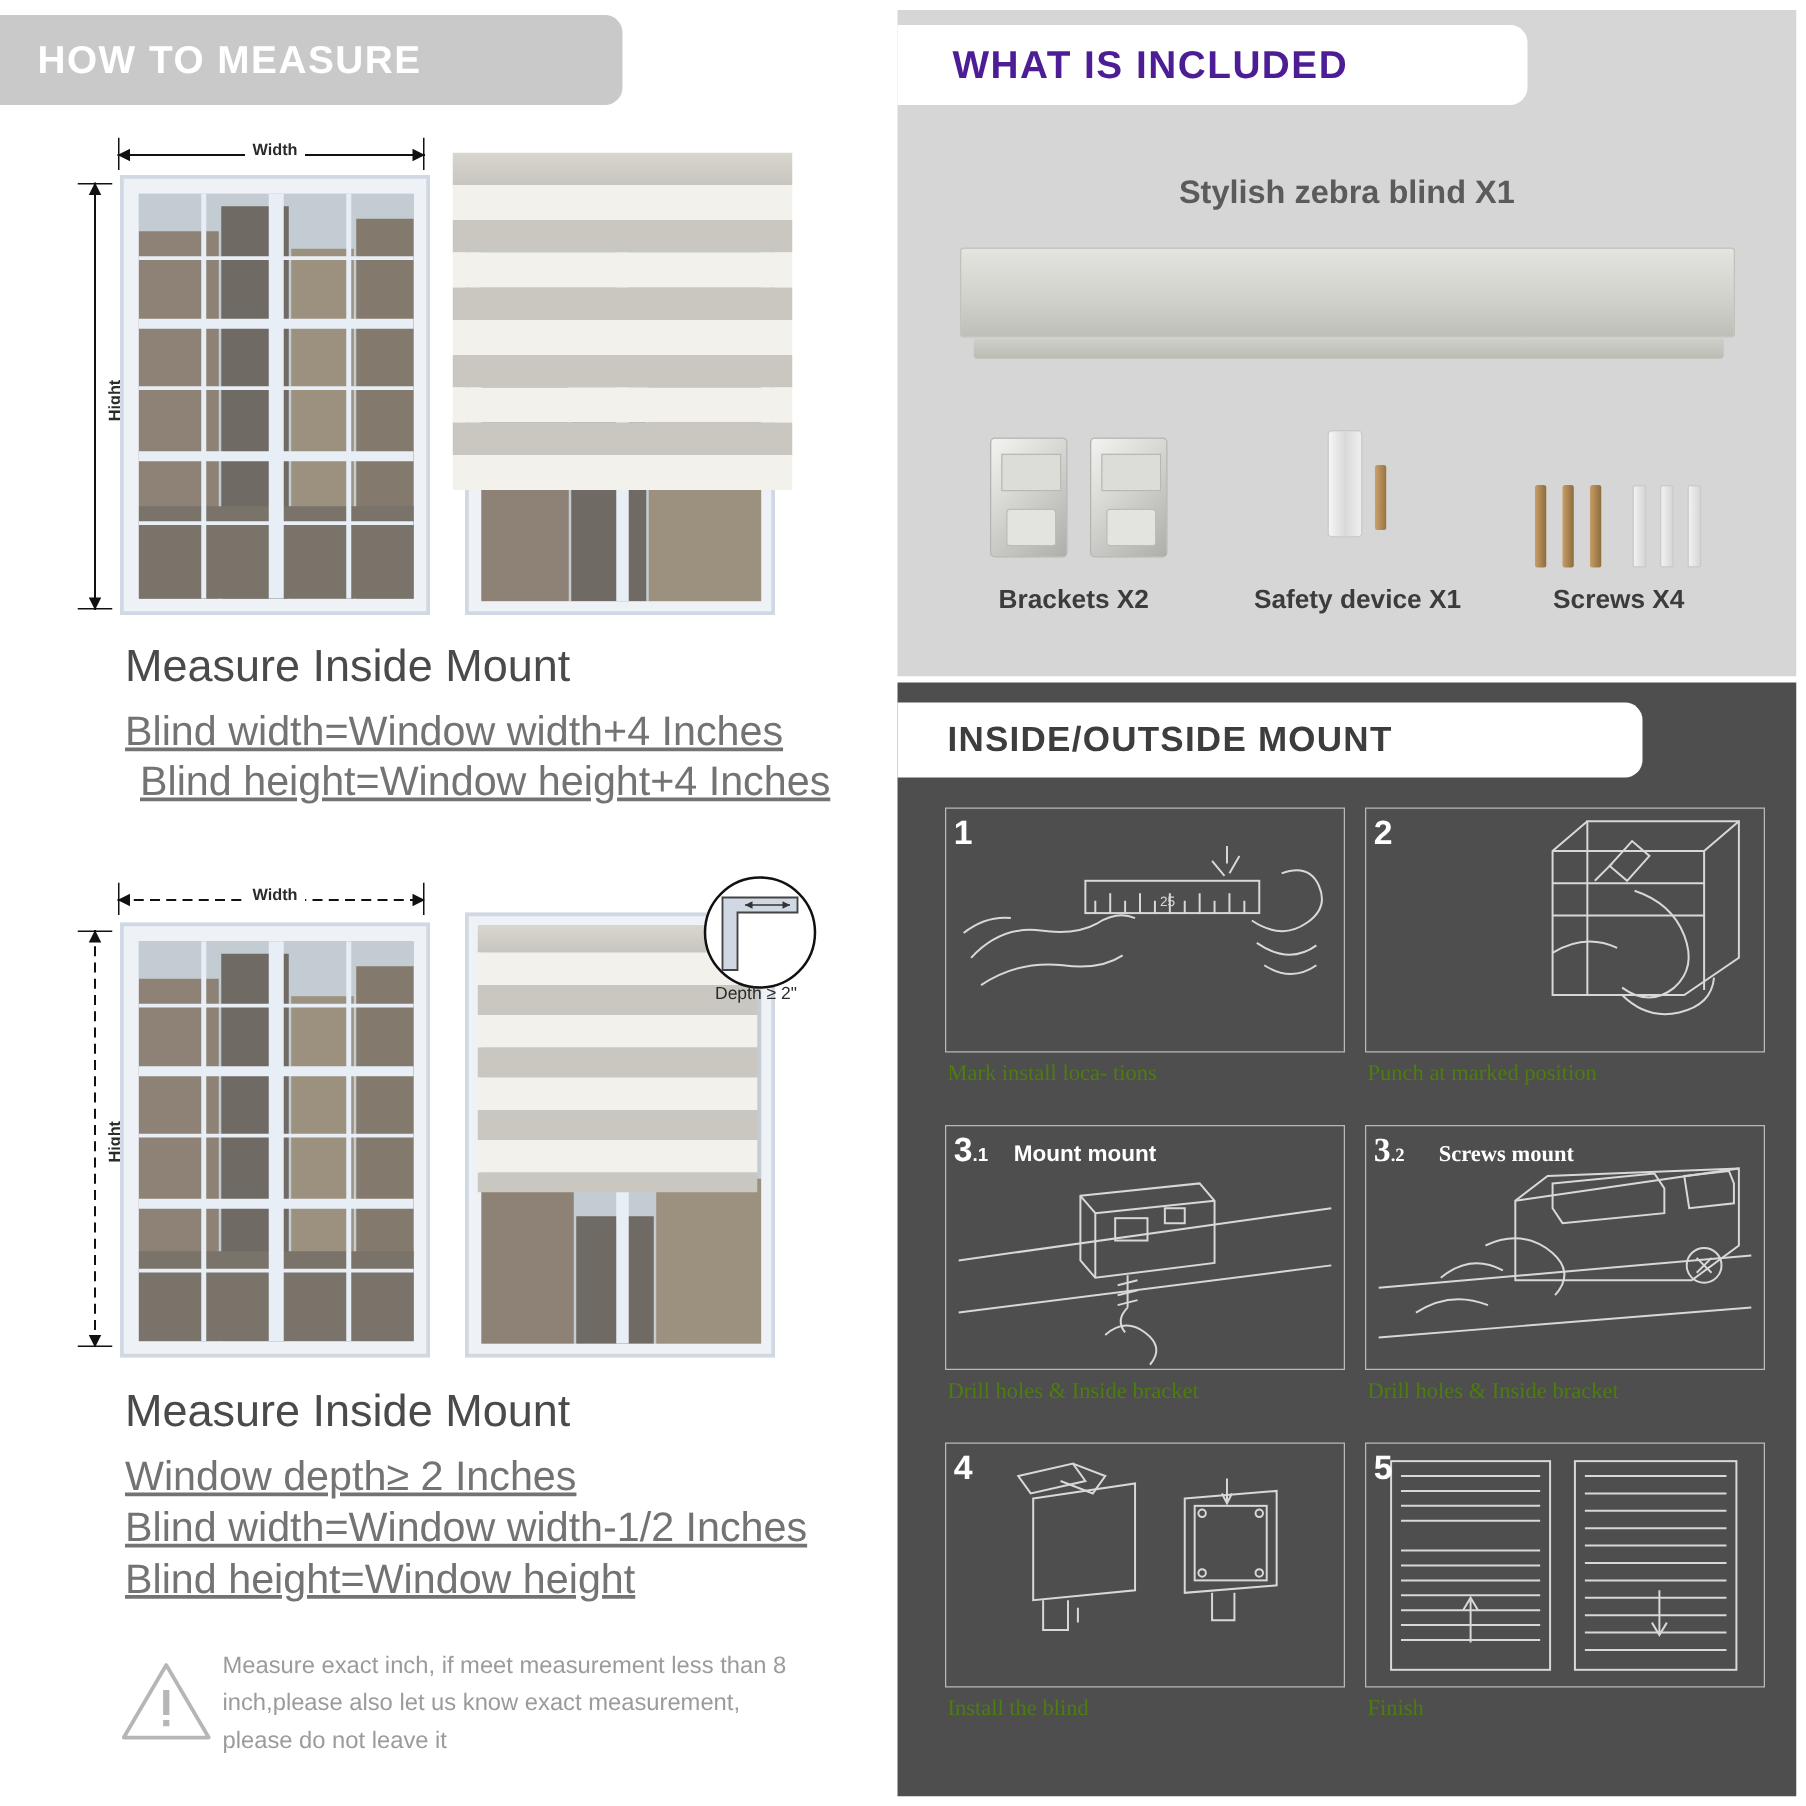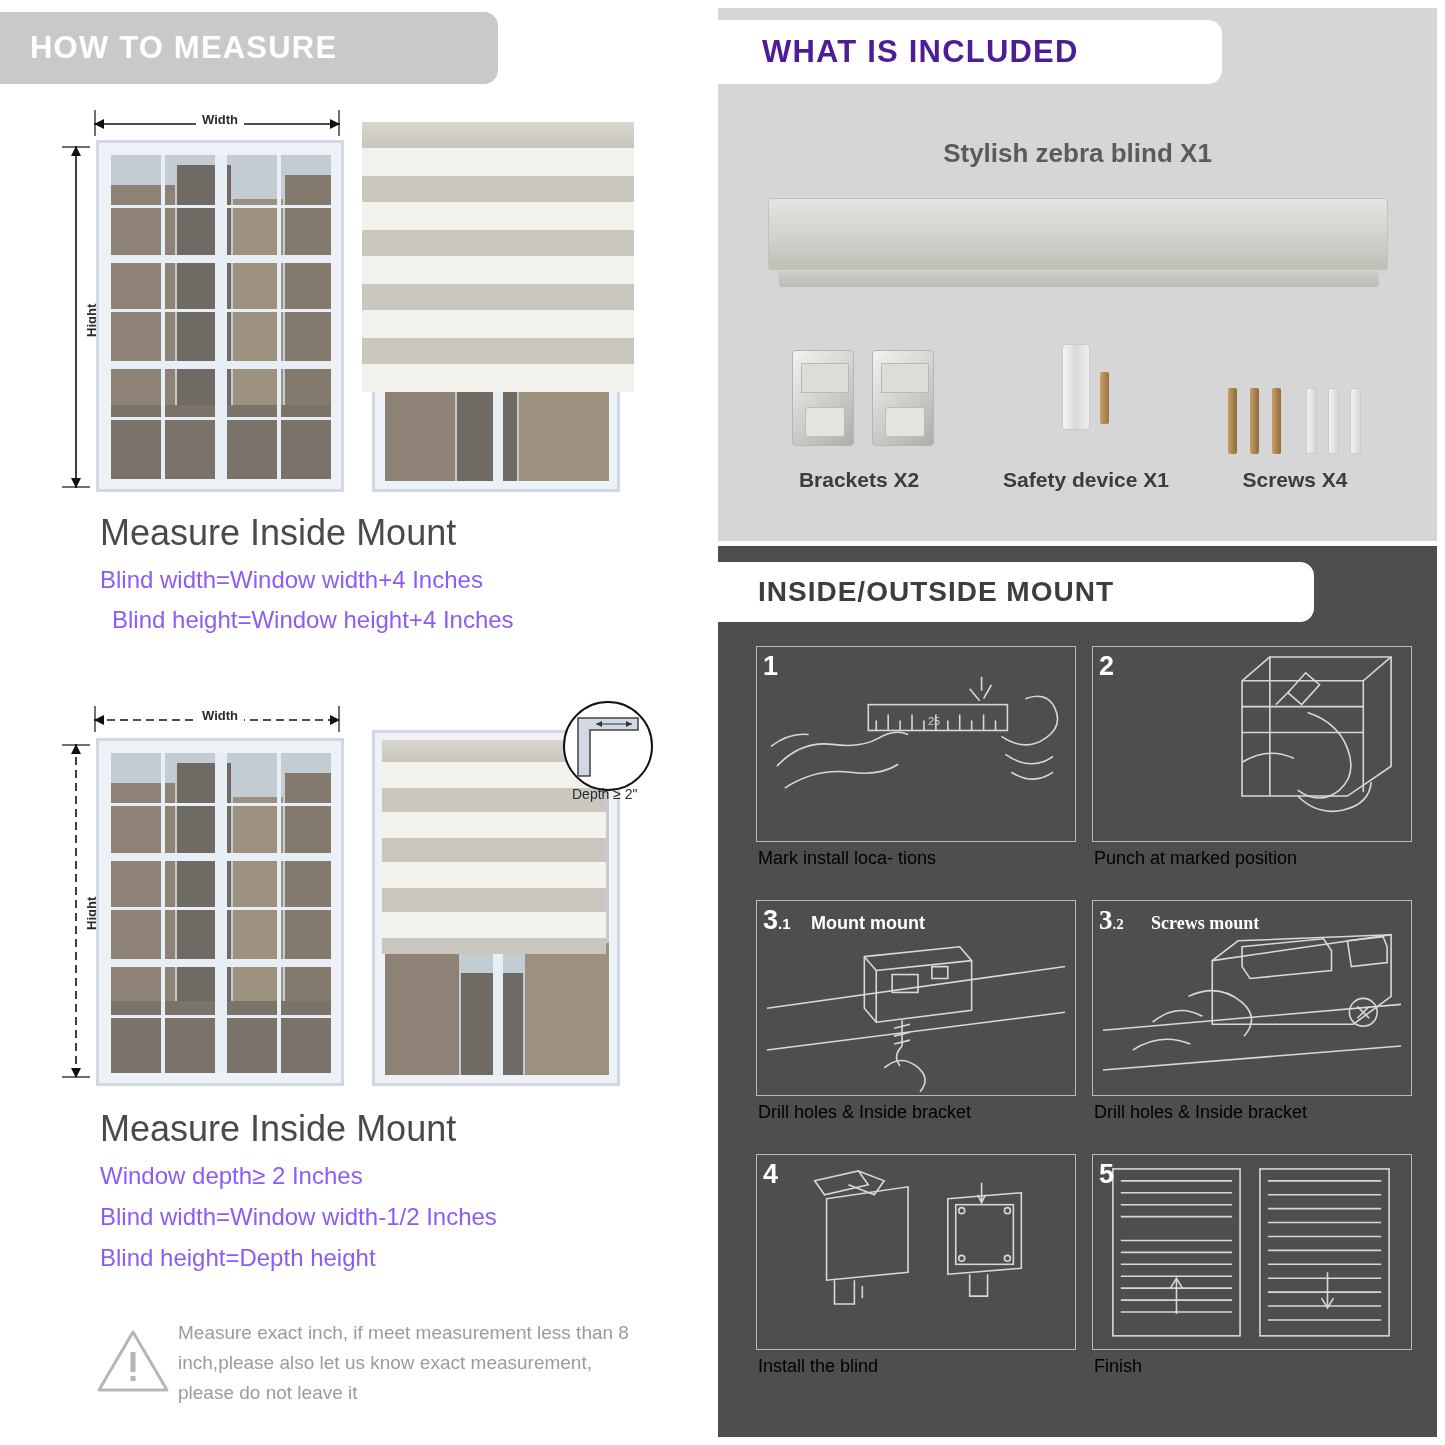--- a/index.html
+++ b/index.html
@@ -30,21 +30,21 @@
   .mullion-v{position:absolute;background:#e8eef5;}
   .mullion-h{position:absolute;background:#e8eef5;}
 
   .bldg{position:absolute;background:#9a8f83;}
   .sky{position:absolute;background:#c3ccd3;}
 
   .title-big{
     position:absolute;color:#4a4a4a;font-size:36px;font-weight:normal;
   }
   .line-txt{
-    position:absolute;color:#8b5cf6;font-size:24px;
+    position:absolute;color:#737373;font-size:33px;text-decoration:underline;
   }
   .small-lbl{position:absolute;color:#2b2b2b;font-size:13px;font-weight:bold;}
   .small-lbl.rot{transform:rotate(-90deg);transform-origin:left top;}
 
   .warn{
     position:absolute;left:96px;top:1318px;width:560px;height:110px;
   }
   .warn-ico{position:absolute;left:0;top:10px;width:74px;height:66px;}
   .warn-txt{position:absolute;left:82px;top:0;width:470px;color:#9b9b9b;font-size:19px;line-height:30px;}
 
@@ -91,21 +91,21 @@
     display:flex;align-items:center;padding-left:40px;box-sizing:border-box;
   }
   .hdr-mount span{color:#3d3d3d;font-size:28px;font-weight:bold;letter-spacing:1px;}
 
   .step{position:absolute;border:1px solid #b9b9b9;box-sizing:border-box;}
   .step-num{
     position:absolute;left:6px;top:4px;color:#ffffff;font-size:27px;font-weight:bold;
   }
   .step-num .sub{font-size:15px;}
   .step-ttl{position:absolute;color:#ffffff;font-size:18px;font-weight:bold;}
-  .step-cap{position:absolute;color:#000000;font-size:18px;}
+  .step-cap{position:absolute;color:#4d7c0f;font-size:18px;font-family:Liberation Serif, serif;}
   .sketch{position:absolute;inset:0;}
 </style>
 </head>
 <body>
 
 <div class="page">
 
   <div class="left">
 
     <div class="hdr-measure">
@@ -242,21 +242,21 @@
         <line x1="40" y1="24" x2="76" y2="24" stroke="#333" stroke-width="1.2"></line>
         <polygon points="40,24 46,21 46,27" fill="#333"></polygon>
         <polygon points="76,24 70,21 70,27" fill="#333"></polygon>
       </svg>
       <div class="small-lbl" style="left:572px;top:786px;font-weight:normal;font-size:14px;">Depth ≥ 2"</div>
     </div>
 
     <div class="title-big" style="left:100px;top:1108px;">Measure Inside Mount</div>
     <div class="line-txt" style="left:100px;top:1162px;">Window depth≥ 2 Inches</div>
     <div class="line-txt" style="left:100px;top:1203px;">Blind width=Window width-1/2 Inches</div>
-    <div class="line-txt" style="left:100px;top:1244px;">Blind height=Depth height</div>
+    <div class="line-txt" style="left:100px;top:1244px;">Blind height=Window height</div>
 
     <div class="warn">
       <svg class="warn-ico" viewBox="0 0 74 66">
         <polygon points="37,4 71,62 3,62" fill="none" stroke="#b6b6b6" stroke-width="3" stroke-linejoin="round"></polygon>
         <rect x="34.5" y="24" width="5" height="20" fill="#b6b6b6"></rect>
         <rect x="34.5" y="48" width="5" height="5" fill="#b6b6b6"></rect>
       </svg>
       <div class="warn-txt">Measure exact inch, if meet measurement less than 8 inch,please also let us know exact measurement, please do not leave it</div>
     </div>
   </div>

